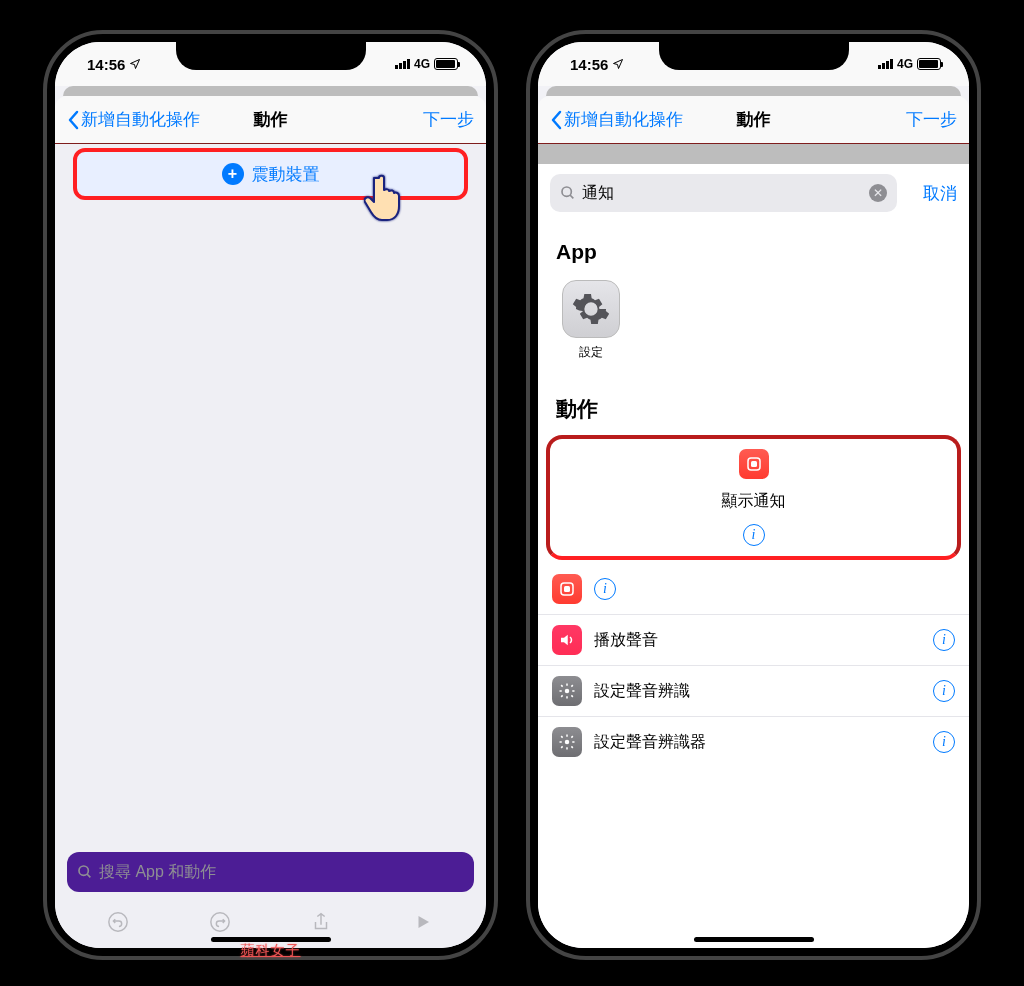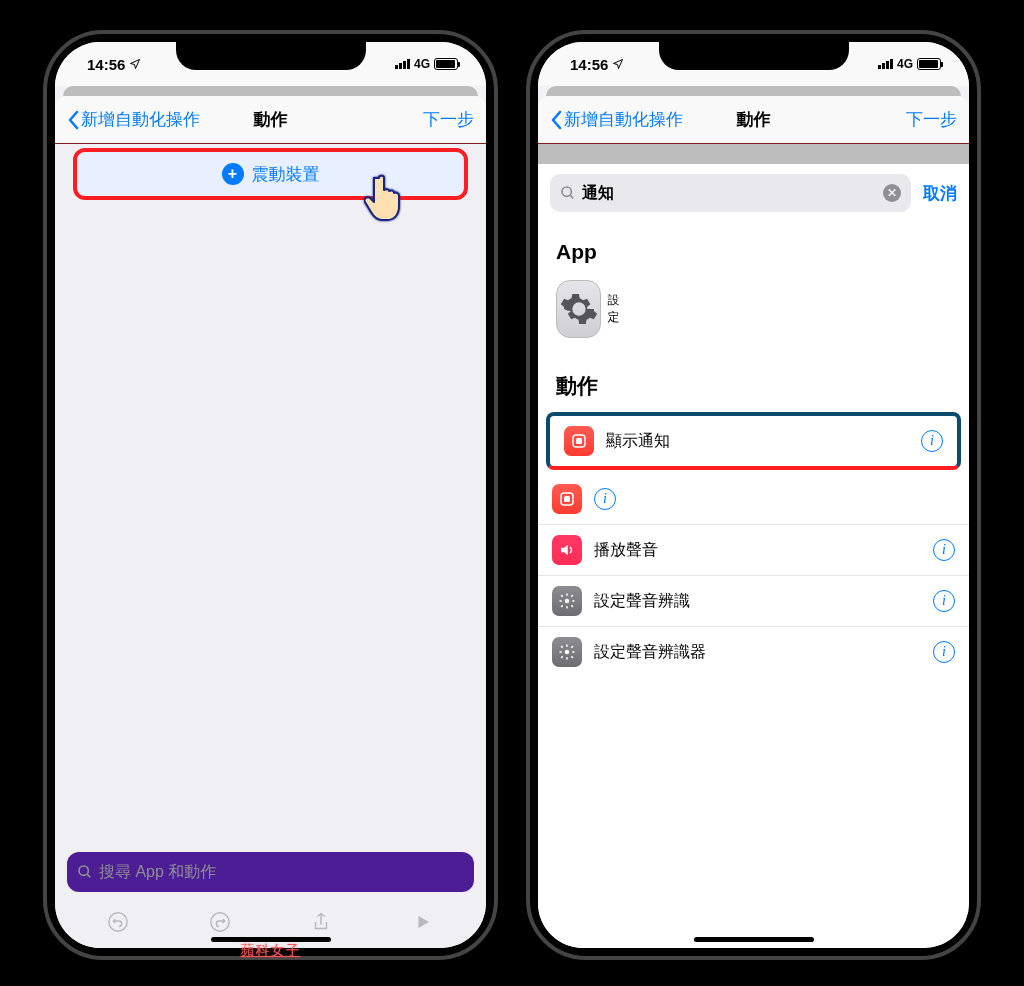--- a/index.html
+++ b/index.html
@@ -112,50 +112,51 @@
     }
     .bottom-toolbar {
       height: 48px; display:flex; align-items:center; justify-content:space-around;
       padding: 0 12px 4px;
       color:#b8b8bd;
     }
     .bottom-toolbar .tb-icon { width:24px; height:24px; display:flex; align-items:center; justify-content:center;}
 
     
     .gray-strip { background:#bdbdbd; height: 20px;}
-    .search-area { background:#fff; padding: 10px 12px; display:flex; align-items:center; gap:12px;font-weight:bold;}
+    .search-area { background:#fff; padding: 10px 12px; display:flex; align-items:center; gap:26px;}
     .search-field {
       flex:1; background:#e9e9ed; border-radius:10px; height:38px;
       display:flex; align-items:center; padding:0 10px; color:#000; font-size:16px; gap:6px;
     }
     .search-clear { width:18px; height:18px; background:#8e8e93; border-radius:50%; display:flex; align-items:center; justify-content:center; color:#e9e9ed; font-size:12px;}
     .cancel-link { color:#007aff; font-size:17px;}
     .section-title { font-size:21px; font-weight:700; color:#000; padding: 18px 18px 8px; background:#fff;}
     .app-grid { background:#fff; padding: 8px 18px 16px; display:flex;}
-    .app-item { display:flex; align-items:center; gap:6px; width:70px;}
+    .app-item { display:flex; flex-direction:column; align-items:center; gap:6px; width:70px;}
     .app-icon-settings {
       width:58px; height:58px; border-radius:14px;
       background: linear-gradient(#e5e5e9, #cfcfd3);
       display:flex; align-items:center; justify-content:center;
       border:1px solid #bbb;
     }
     .gear-wheel { width:40px; height:40px; color:#545459;}
     .app-label { font-size:12px; color:#000;}
     .action-list { background:#fff;}
     .action-row {
       display:flex; align-items:center; padding: 10px 14px;
       border-bottom: 1px solid #e5e5ea;
       gap: 12px;
       position:relative;
     }
     .action-row.highlighted {
       margin: 4px 8px;
-      border: 4px solid #0c4a6e;
-      border-radius: 8px;
+      border: 4px solid #b91c1c;
+      border-radius: 16px;
       border-bottom: 4px solid #ff1f22;
+      flex-direction: column;
     }
     .action-icon {
       width: 30px; height:30px; border-radius:7px;
       display:flex; align-items:center; justify-content:center;
       color:#fff; flex-shrink:0;
     }
     .icon-red { background: linear-gradient(#ff5b52,#ff3b30);}
     .icon-pink { background: linear-gradient(#ff3864,#ff2d55);}
     .icon-gray { background: linear-gradient(#8d8d91,#6e6e72);}
     .action-title-txt { flex:1; font-size:16px; color:#000;}

